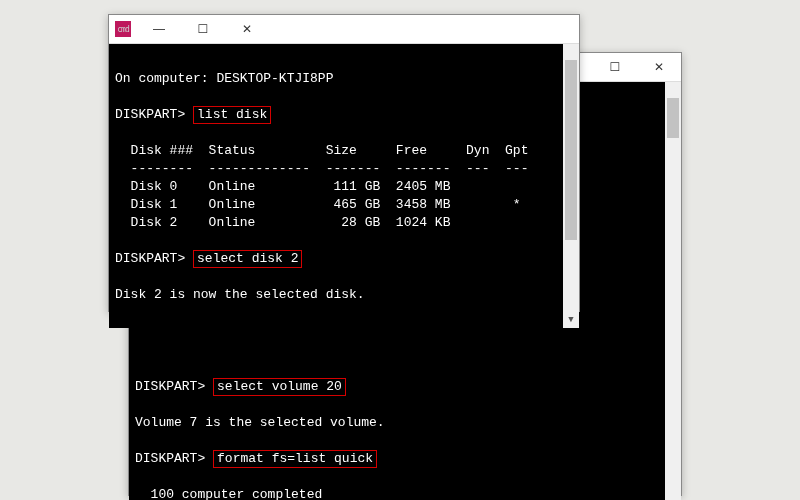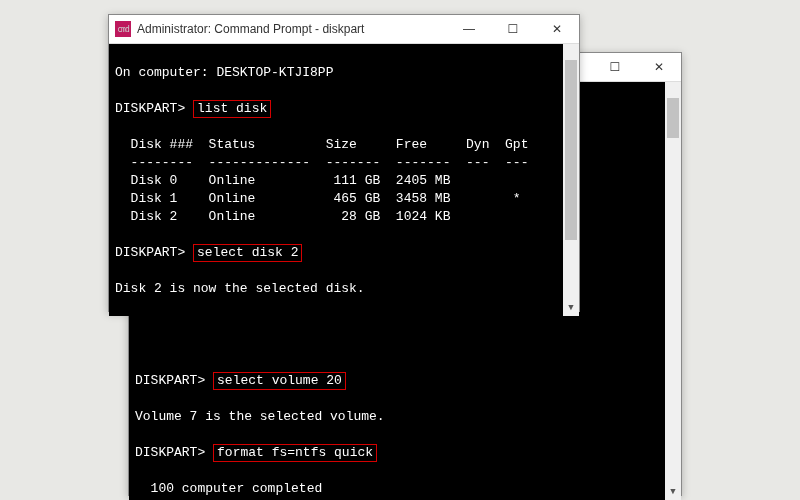--- a/index.html
+++ b/index.html
@@ -50,21 +50,21 @@
     justify-content: center;
     font-size: 12px;
     color: #333;
     cursor: pointer;
   }
   .term {
     background: #000;
     color: #fff;
     font-size: 13px;
     line-height: 18px;
-    padding: 2px 6px;
+    padding: 8px 6px;
     white-space: pre;
     position: relative;
     height: calc(100% - 28px);
     overflow: hidden;
   }
   .scrollbar {
     position: absolute;
     right: 0; top: 0; bottom: 0;
     width: 16px;
     background: #f0f0f0;
@@ -117,41 +117,40 @@
 
 
 
 
 
 
 </span><span>DISKPART&gt;</span> <span class="hl">select volume 20</span>
 
 <span>Volume 7 is the selected volume.</span>
 
-<span>DISKPART&gt;</span> <span class="hl">format fs=ntfs quick</span>
+<span>DISKPART&gt;</span> <span class="hl">format fs=list quick</span>
 
 <span>  100 computer completed</span>
 
 
 
  
     <div class="scrollbar">
       <div class="scroll-arrow">▲</div>
       <div class="scroll-thumb" style="top:16px;height:40px"></div>
       <div class="scroll-arrow" style="position:absolute;bottom:0;left:0;right:0">▼</div>
     </div>
   </div>
 </div>
 
 <div class="win" id="win-front">
   <div class="titlebar">
     <span class="title-icon">
         <span>cmd</span>
       </span>
-    <span class="title-text">Administrator: Command Prompt - diskpart</span>
     <div class="win-controls">
       <div class="win-btn">—</div>
       <div class="win-btn">☐</div>
       <div class="win-btn close">✕</div>
     </div>
   </div>
   <div class="term">
 <span>On computer: DESKTOP-KTJI8PP</span>
 
 <span>DISKPART&gt;</span> <span class="hl">list disk</span>

